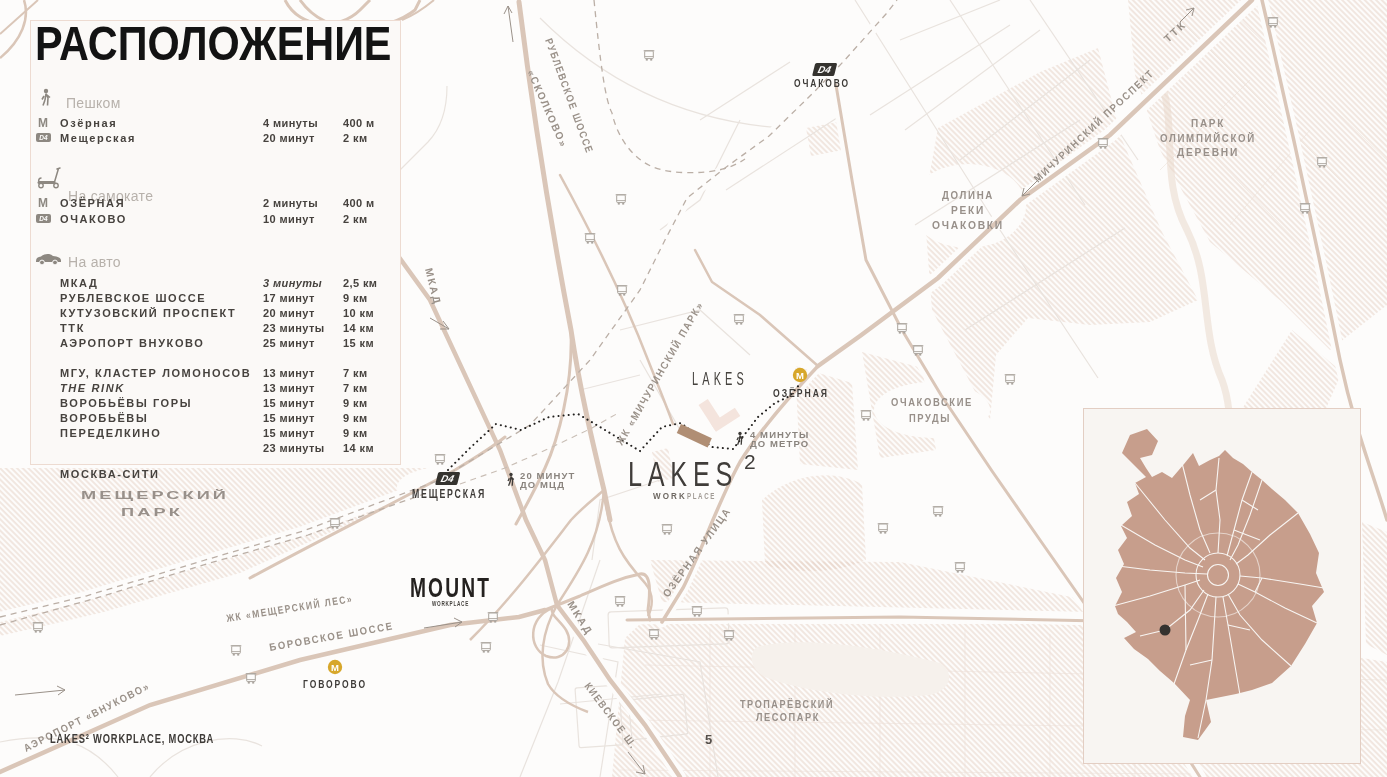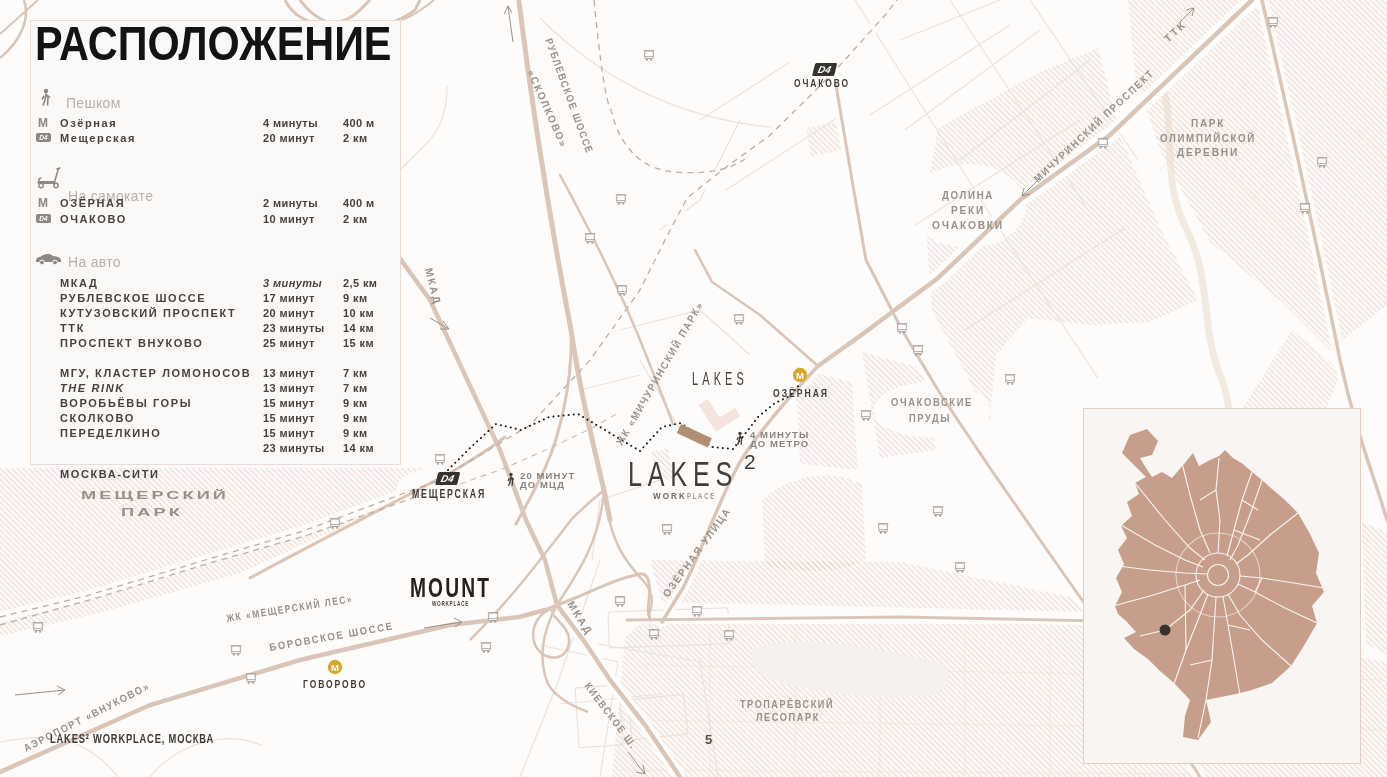--- a/index.html
+++ b/index.html
@@ -409,25 +409,25 @@
 <circle cx="8" cy="11.5" r="2.4" fill="#8d8881" stroke="#fdfcfb" stroke-width="1"></circle>
 <circle cx="21" cy="11.5" r="2.4" fill="#8d8881" stroke="#fdfcfb" stroke-width="1"></circle>
 </svg>
 
 <div class="sec" style="top:254px;left:68px;">На авто</div>
 
 <div class="row" style="left:60px;top:277px;">МКАД</div>
 <div class="row" style="left:60px;top:292px;">РУБЛЕВСКОЕ ШОССЕ</div>
 <div class="row" style="left:60px;top:307px;">КУТУЗОВСКИЙ ПРОСПЕКТ</div>
 <div class="row" style="left:60px;top:322px;">ТТК</div>
-<div class="row" style="left:60px;top:337px;">ПРОСПЕКТ ВНУКОВО</div>
+<div class="row" style="left:60px;top:337px;">АЭРОПОРТ ВНУКОВО</div>
 <div class="row" style="left:60px;top:367px;">МГУ, КЛАСТЕР ЛОМОНОСОВ</div>
 <div class="row" style="left:60px;top:382px;font-style:italic;">THE RINK</div>
 <div class="row" style="left:60px;top:397px;">ВОРОБЬЁВЫ ГОРЫ</div>
-<div class="row" style="left:60px;top:412px;">СКОЛКОВО</div>
+<div class="row" style="left:60px;top:412px;">ВОРОБЬЁВЫ</div>
 <div class="row" style="left:60px;top:427px;">ПЕРЕДЕЛКИНО</div>
 <div class="row" style="left:60px;top:468px;">МОСКВА-СИТИ</div>
 <div class="t" style="left:263px;top:277px;font-style:italic;">3 минуты</div><div class="t" style="left:343px;top:277px;text-align:right;">2,5 км</div>
 <div class="t" style="left:263px;top:292px;">17 минут</div><div class="t" style="left:343px;top:292px;">9 км</div>
 <div class="t" style="left:263px;top:307px;">20 минут</div><div class="t" style="left:343px;top:307px;">10 км</div>
 <div class="t" style="left:263px;top:322px;">23 минуты</div><div class="t" style="left:343px;top:322px;">14 км</div>
 <div class="t" style="left:263px;top:337px;">25 минут</div><div class="t" style="left:343px;top:337px;">15 км</div>
 <div class="t" style="left:263px;top:367px;">13 минут</div><div class="t" style="left:343px;top:367px;">7 км</div>
 <div class="t" style="left:263px;top:382px;">13 минут</div><div class="t" style="left:343px;top:382px;">7 км</div>
 <div class="t" style="left:263px;top:397px;">15 минут</div><div class="t" style="left:343px;top:397px;">9 км</div>

